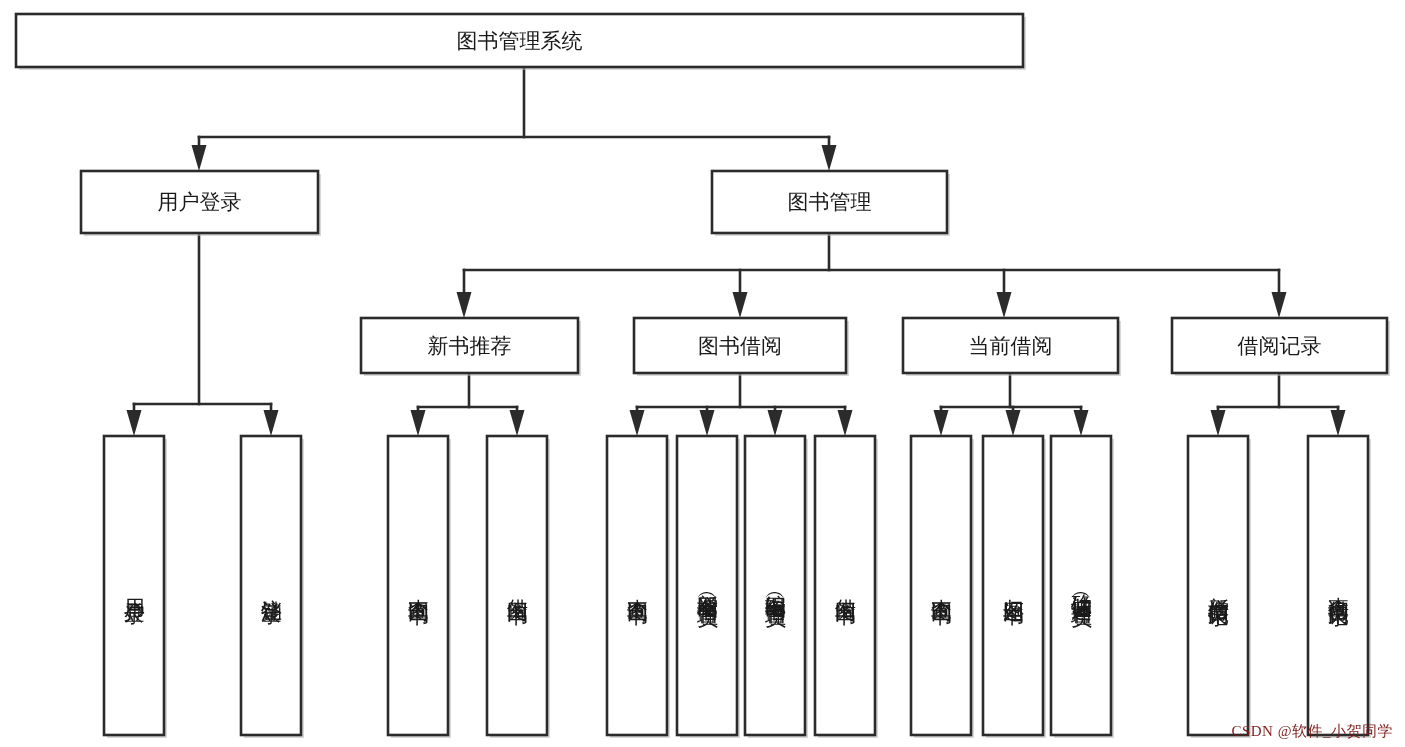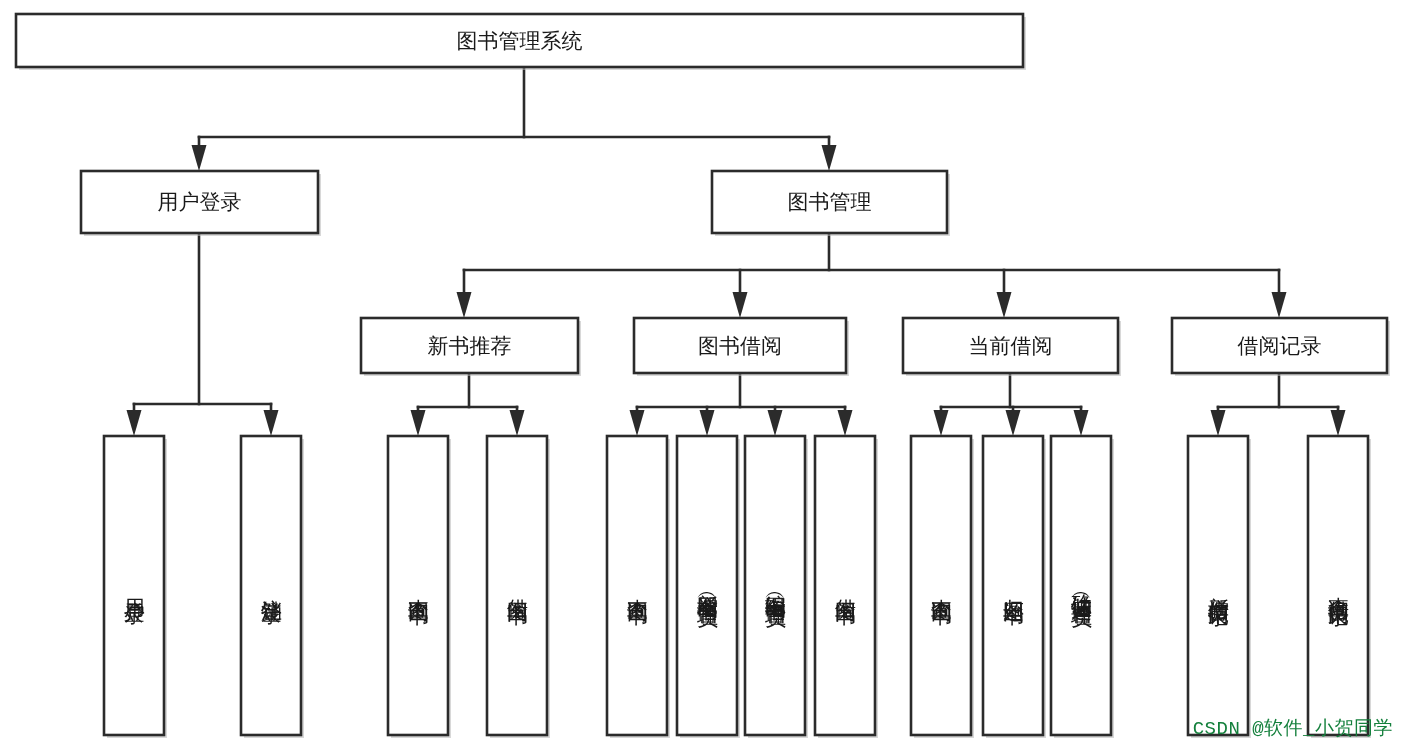--- a/index.html
+++ b/index.html
@@ -67,23 +67,23 @@
     display: flex;
     align-items: center;
     justify-content: center;
     white-space: nowrap;
     pointer-events: none;
   }
   .watermark {
     position: absolute;
     right: 12px;
     bottom: 6px;
-    font-family: Liberation Mono, monospace;
-    font-size: 19px;
-    color: #15803d;
+    font-family: Liberation Serif, serif;
+    font-size: 15px;
+    color: #7f1d1d;
     letter-spacing: 0.5px;
     white-space: nowrap;
   }
 </style>
 </head>
 <body>
 
 <div id="diagram-root">
 
   <svg class="tree-canvas" viewBox="0 0 1405 747">

